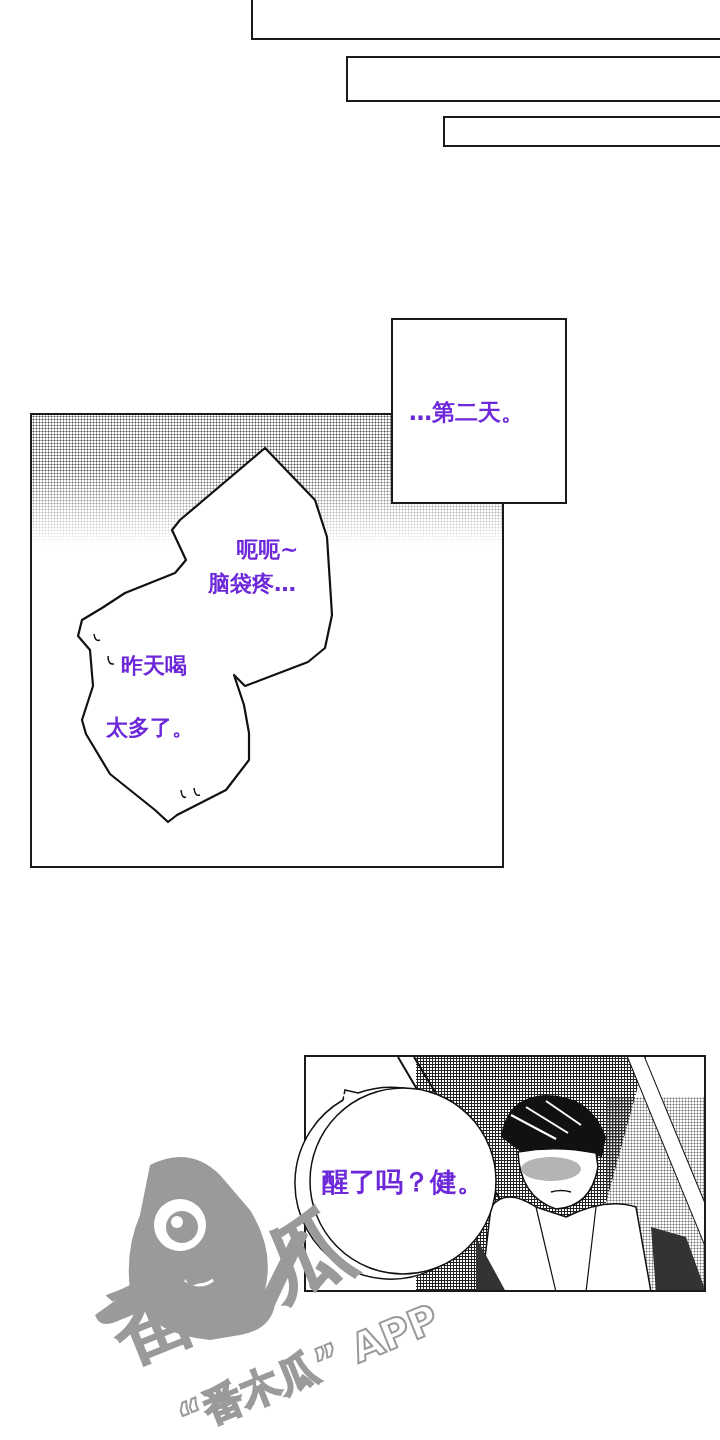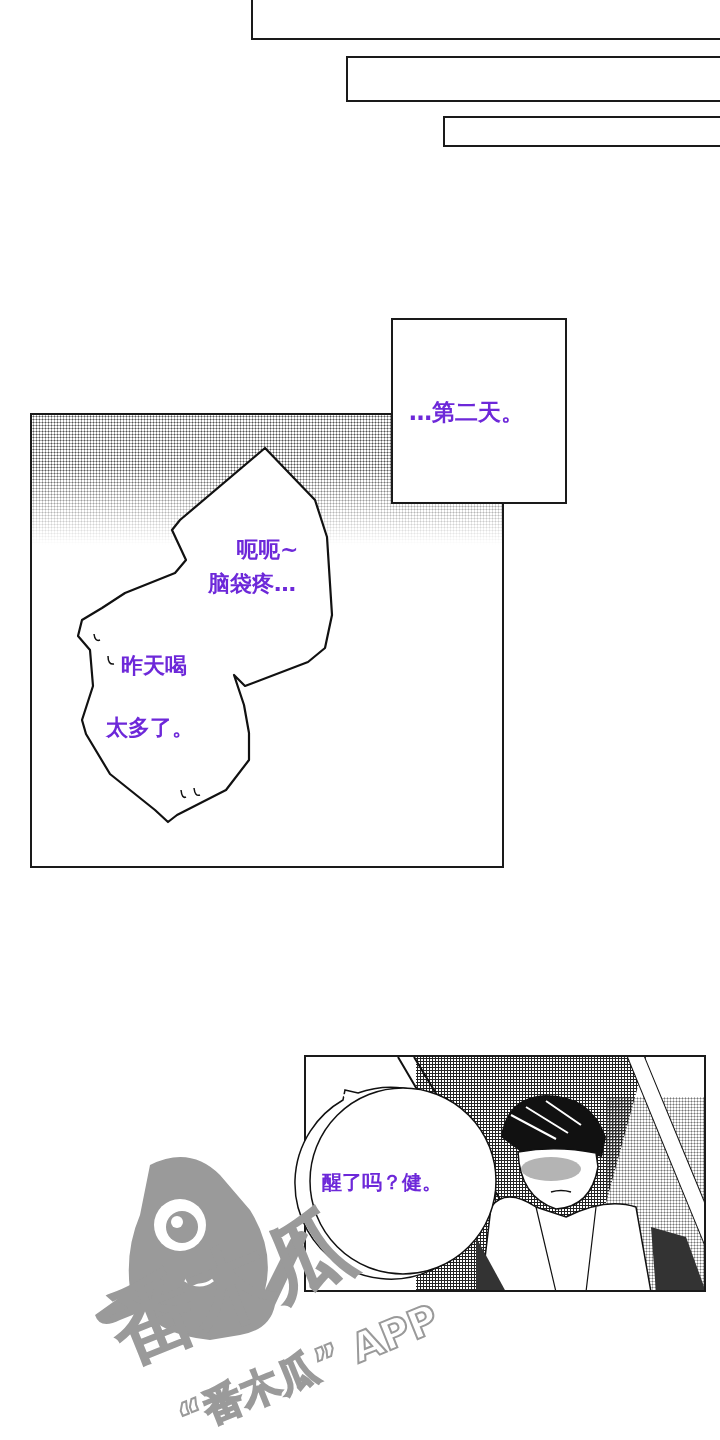--- a/index.html
+++ b/index.html
@@ -59,21 +59,21 @@
     <path d="M230,150 L250,235 M290,150 L280,235" stroke="#111" stroke-width="1.2"></path>
     <path d="M170,180 L200,235 L170,235 Z" fill="#333"></path>
     <path d="M345,170 L380,180 L400,235 L350,235 Z" fill="#333"></path>
   </svg>
 </div>
 <svg style="left:0;top:0;" width="720" height="1440">
   <path d="M345,1090 L358,1093 A96,96 0 1 1 343,1100 Z" fill="#fff" stroke="#111" stroke-width="1.5"></path>
   <circle cx="403" cy="1181" r="93" fill="#fff" stroke="#111" stroke-width="1.5"></circle>
   <path d="M341,1094 L358,1095 L350,1102" fill="#fff" stroke="none"></path>
 </svg>
-<div class="txt" style="left:322px;top:1166px;font-size:20px;">醒了吗？健。</div>
+<div class="txt" style="left:322px;top:1166px;font-size:27px;">醒了吗？健。</div>
 
 <div class="abs" style="left:60px;top:1130px;width:420px;height:310px;">
   <svg style="left:0;top:0;" width="420" height="310">
     <g fill="#9a9a9a">
       <path d="M90,35 Q130,15 160,45 L190,80 Q215,120 205,160 L230,110 Q240,95 248,105 L215,175 Q210,200 180,205 L150,210 Q100,205 85,180 L60,190 Q40,200 35,185 L70,160 Q65,120 80,85 Z"></path>
       <circle cx="120" cy="95" r="26" fill="#fff"></circle>
       <circle cx="122" cy="97" r="16"></circle>
       <circle cx="117" cy="92" r="6" fill="#fff"></circle>
     </g>
     <path d="M125,150 q15,10 28,0" stroke="#fff" stroke-width="3" fill="none"></path>

